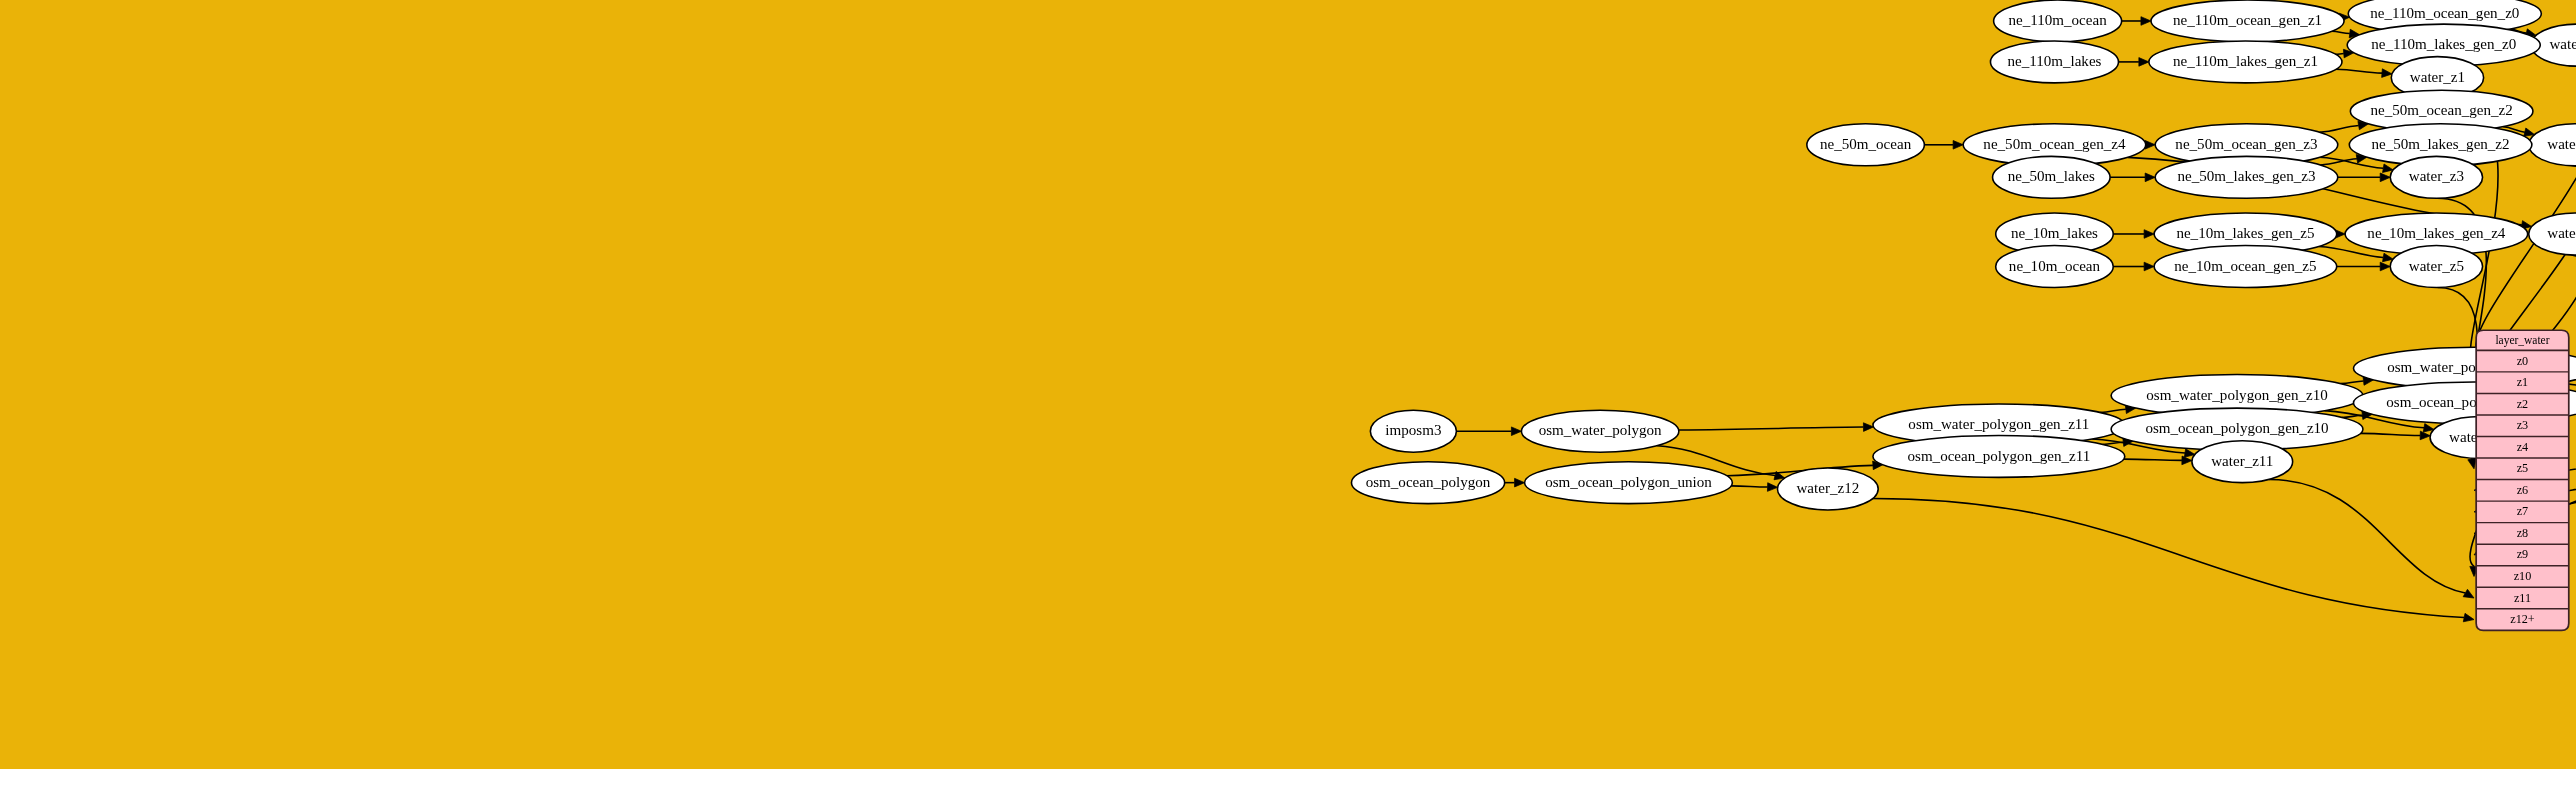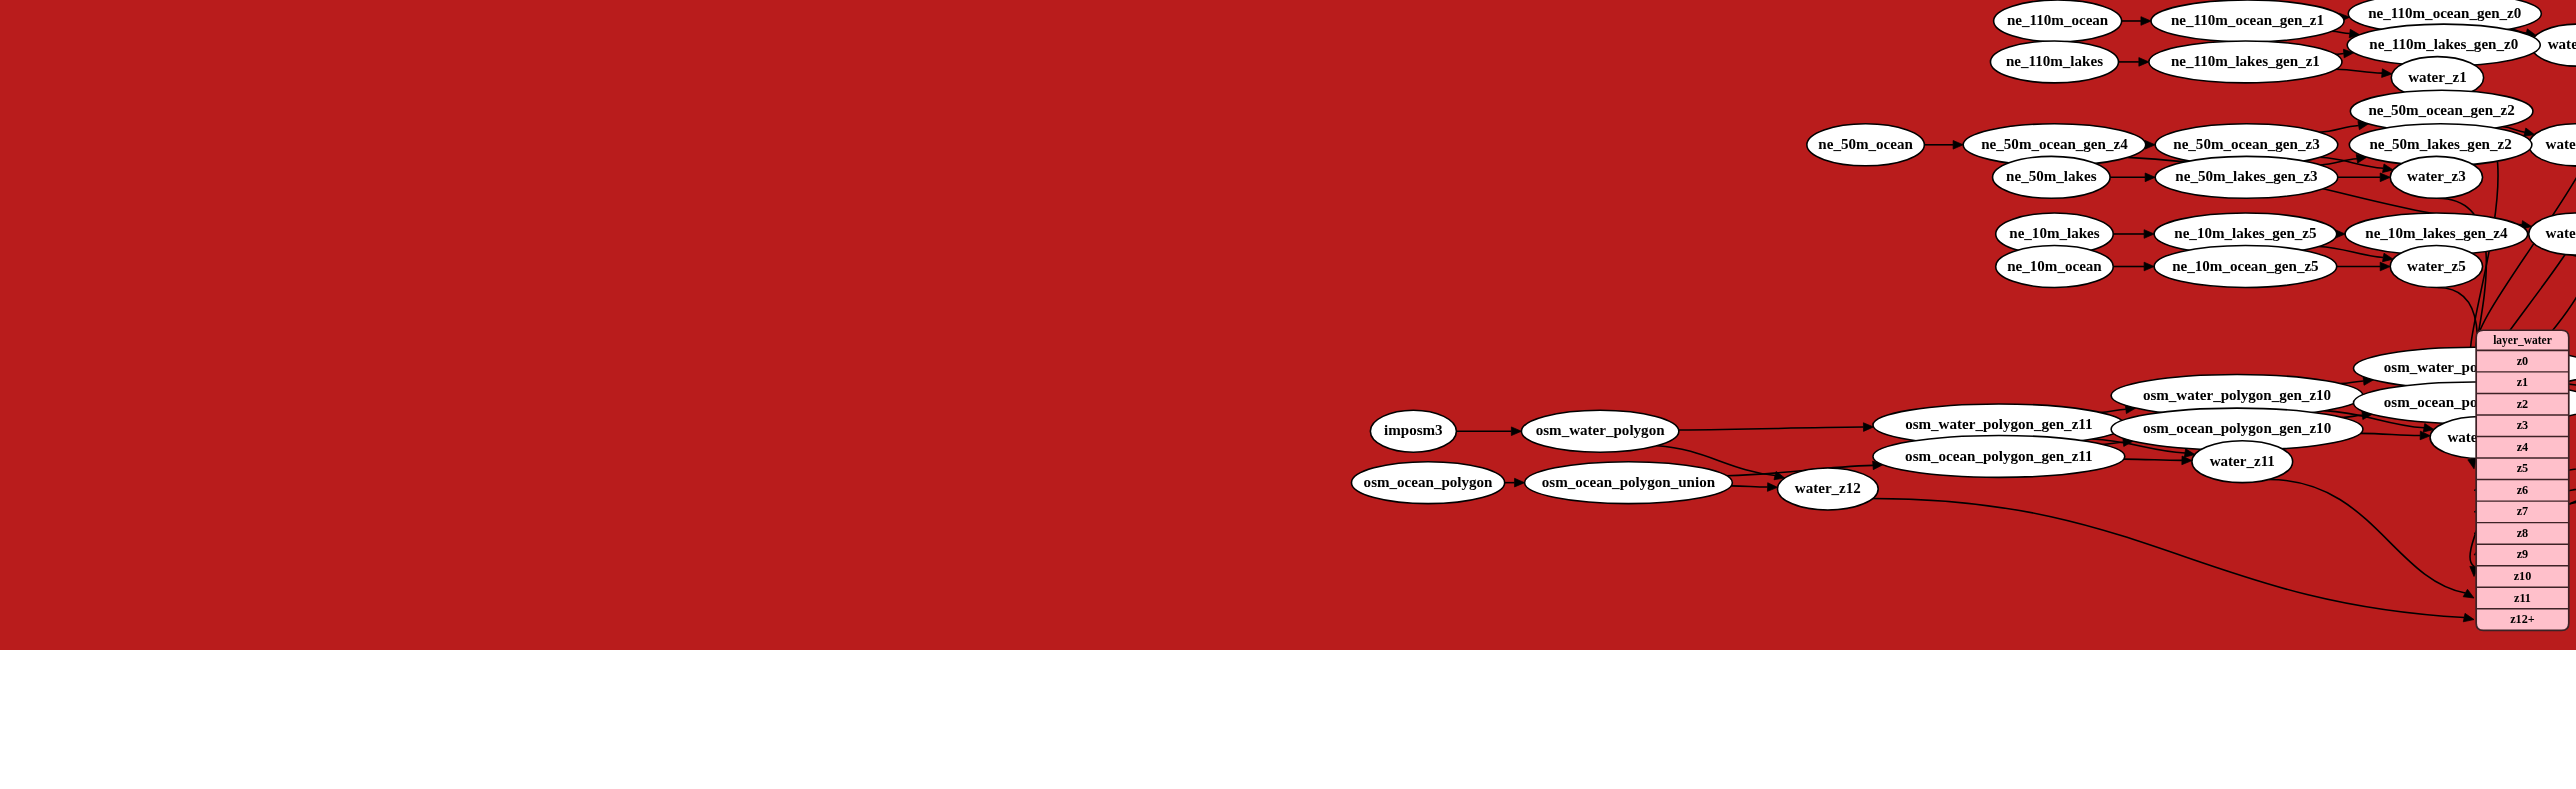--- a/index.html
+++ b/index.html
@@ -1,17 +1,17 @@
 <!DOCTYPE html>
 <html style="font-size:11.5px"><head>
 <meta charset="utf-8">
 <style>
   html,body{margin:0;padding:0;background:#ffffff;}
   body{font-family:"Liberation Serif", serif;}
-  #stage{position:relative;width:2576px;height:650px;background:#b91c1c;overflow:hidden;font-weight:bold;}
+  #stage{position:relative;width:2576px;height:769px;background:#eab308;overflow:hidden;}
   #graph{position:absolute;inset:0;width:2576px;height:789px;}
   .nd-label{font-family:"Liberation Serif", serif;fill:#000;text-anchor:middle;dominant-baseline:middle;}
   .ell{fill:#ffffff;stroke:#000000;stroke-width:2.2;}
   .edge{fill:none;stroke:#000000;stroke-width:2.2;}
   .arrowhead{fill:#000000;stroke:#000000;stroke-width:1;}
   .tbl-text{font-family:"Liberation Serif", serif;fill:#000;text-anchor:middle;dominant-baseline:middle;}
 </style>
 </head>
 <body>
 

